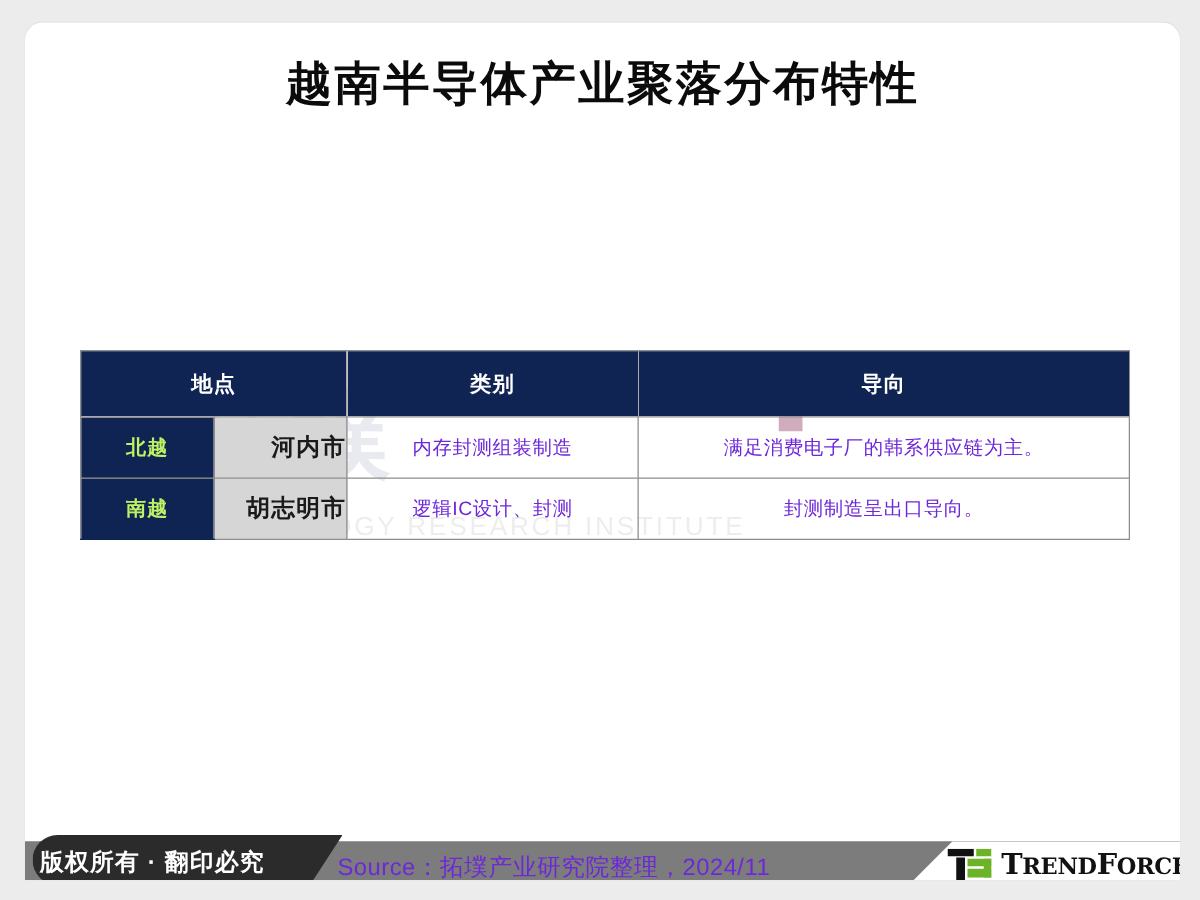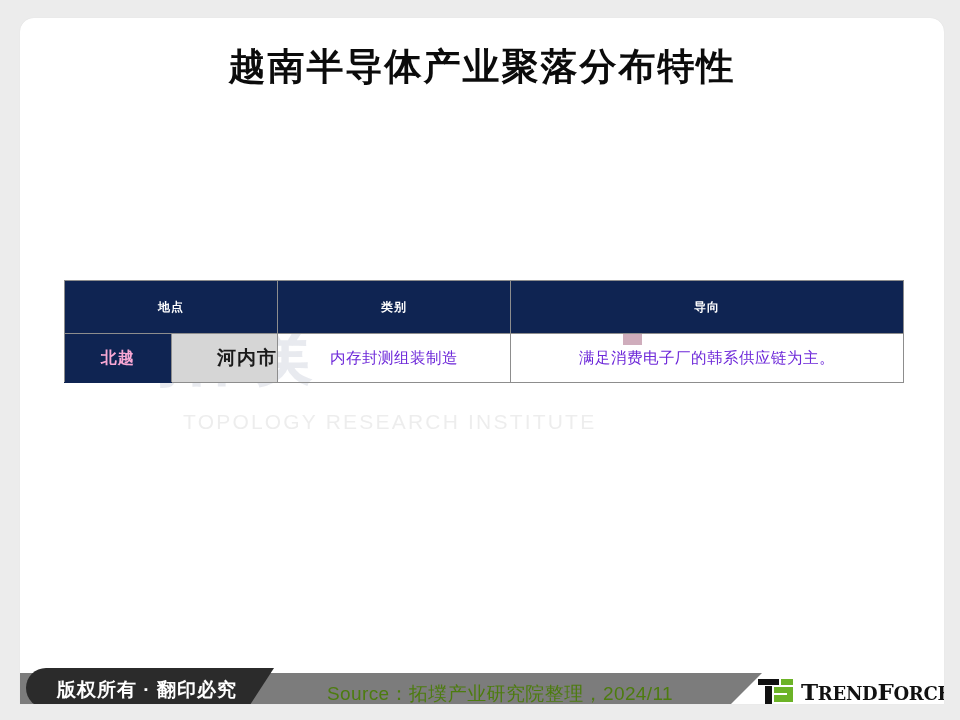--- a/index.html
+++ b/index.html
@@ -112,34 +112,34 @@
   }
   table.grid th, table.grid td {
     border: 1px solid #8d8d8d;
     padding: 0;
     vertical-align: middle;
   }
   thead th {
     background: #0f2452;
     color: #ffffff;
     height: 52px;
-    font-size: 12px;
+    font-size: 17px;
     font-weight: 700;
     letter-spacing: 1px;
     border-color: #0f2452;
     position: relative;
   }
   thead th.hd-sep {
     border-left: 1px solid #9aa4bb;
     margin-top: 22px;
   }
   tbody tr { height: 49px; }
   td.c-region {
     background: #0f2452;
-    color: #f9a8d4;
+    color: #bef264;
     font-size: 16px;
     font-weight: 700;
     text-align: center;
     letter-spacing: 1px;
     border-color: #0f2452;
     border-bottom: 1px solid #51607e;
   }
   tbody tr:last-child td.c-region { border-bottom: 1px solid #0f2452; }
   td.c-city {
     background: #d6d6d6;
@@ -174,43 +174,41 @@
     width: 100%;
     height: 100%;
     background: #ffffff;
     clip-path: polygon(742px 0, 924px 0, 924px 36px, 706px 36px);
   }
   #source-text {
     position: absolute;
     left: 250px;
     top: 663px;
     width: 460px;
-    text-align: center;
-    color: #4d7c0f;
+    color: #6d28d9;
     font-size: 19px;
     font-weight: 400;
     letter-spacing: 0.4px;
     white-space: nowrap;
   }
   #copyright-badge {
     position: absolute;
     left: 6px;
     top: 650px;
     width: 270px;
     height: 40px;
     background: #2b2b2b;
     border-radius: 20px 0 0 20px;
     clip-path: polygon(0 0, 248px 0, 222px 40px, 0 40px);
   }
   #copyright-text {
     position: absolute;
     left: 12px;
     top: 659px;
     width: 230px;
-    text-align: center;
     color: #ffffff;
     font-size: 19px;
     font-weight: 700;
     letter-spacing: 1px;
     white-space: nowrap;
   }
 
   
   #tf-logo {
     position: absolute;
@@ -253,20 +251,26 @@
           <th class="hd-sep" style="width:392px">导向</th>
         </tr>
       </thead>
       <tbody>
         <tr>
           <td class="c-region" style="width:78px">北越</td>
           <td class="c-city" style="width:134px">河内市</td>
           <td class="c-cat">内存封测组装制造</td>
           <td class="c-dir">满足消费电子厂的韩系供应链为主。</td>
         </tr>
+        <tr>
+          <td class="c-region">南越</td>
+          <td class="c-city">胡志明市</td>
+          <td class="c-cat">逻辑IC设计、封测</td>
+          <td class="c-dir">封测制造呈出口导向。</td>
+        </tr>
       </tbody>
     </table>
   </div>
 
   <div id="grey-bar">
     <div id="grey-bar-notch"></div>
   </div>
 
   <div id="source-text">Source：拓墣产业研究院整理，2024/11</div>
 

